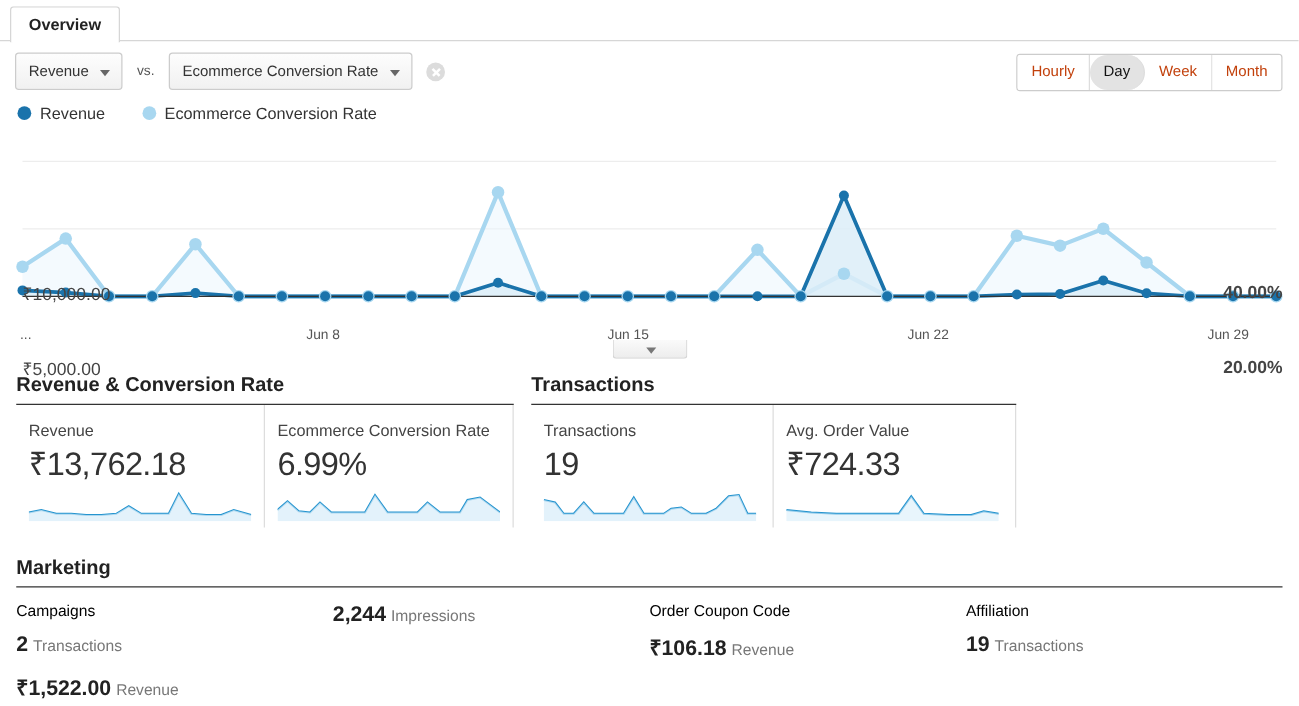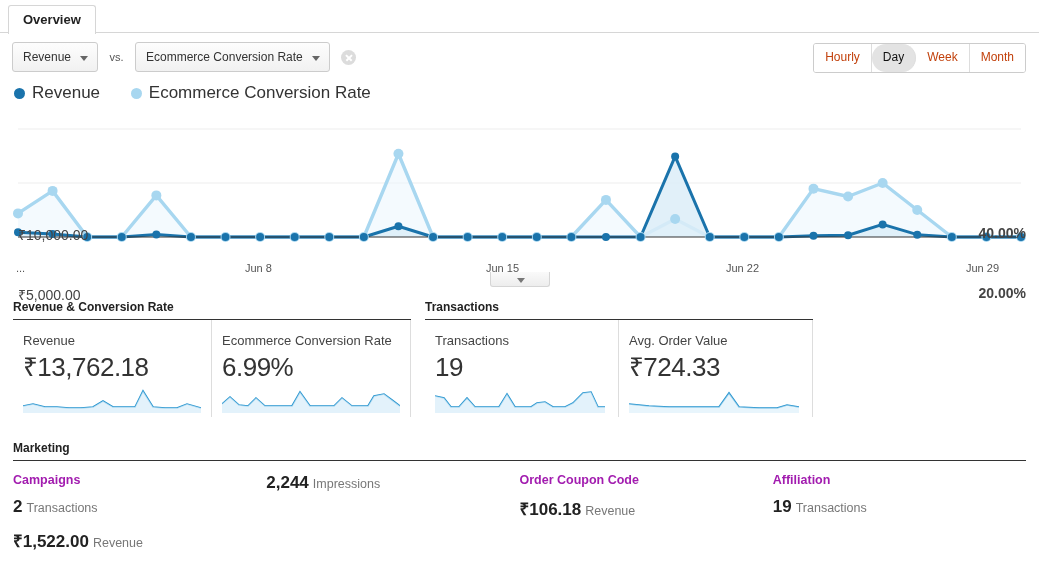--- a/index.html
+++ b/index.html
@@ -111,21 +111,21 @@
     cursor: pointer;
     line-height: 13px;
   }
   .period div:last-child { border-right: none; }
   .period div.sel { background: #e3e3e3; color: #111; border-radius: 14px; }
 
   
   .legend {
     padding: 2px 0 0 14px;
     height: 26px;
-    font-size: 17px;
+    font-size: 13px;
   }
   .legend span.item {
     display: inline-block;
     margin-right: 26px;
     color: #333;
   }
   .legend i {
     display: inline-block;
     width: 11px; height: 11px;
     border-radius: 50%;
@@ -182,21 +182,21 @@
   
   .panels {
     display: flex;
     padding: 22px 13px 0 13px;
     gap: 0;
   }
   .panel { }
   .panel.p1 { width: 398px; }
   .panel.p2 { width: 388px; margin-left: 14px; }
   .panel-title {
-    font-size: 12px;
+    font-size: 16px;
     font-weight: bold;
     color: #222;
     padding-bottom: 5px;
     border-bottom: 1px solid #333;
     margin-bottom: 0;
   }
   .cards { display: flex; }
   .card {
     flex: 1;
     padding: 13px 0 0 10px;
@@ -222,22 +222,22 @@
   .marketing {
     padding: 24px 13px 0 13px;
   }
   .mk-cols {
     display: flex;
     padding-top: 12px;
   }
   .mk-col { flex: 1; }
   .mk-head {
     font-size: 12.5px;
-    font-weight: bold;
-    color: #a21caf;
+    font-weight: normal;
+    color: #000000;
     margin-bottom: 10px;
   }
   .mk-row {
     margin-bottom: 12px;
     white-space: nowrap;
   }
   .mk-num {
     font-size: 17px;
     font-weight: bold;
     color: #222;

